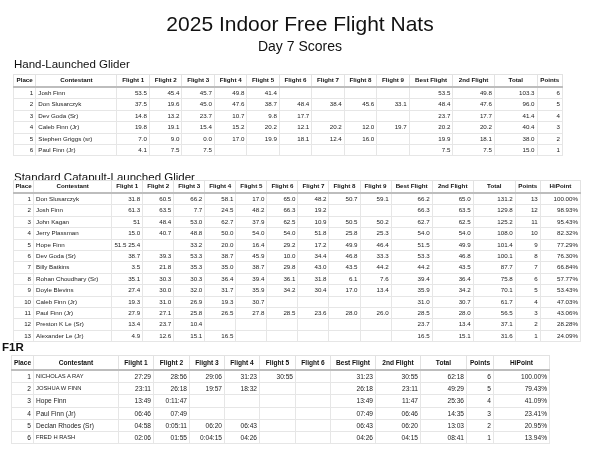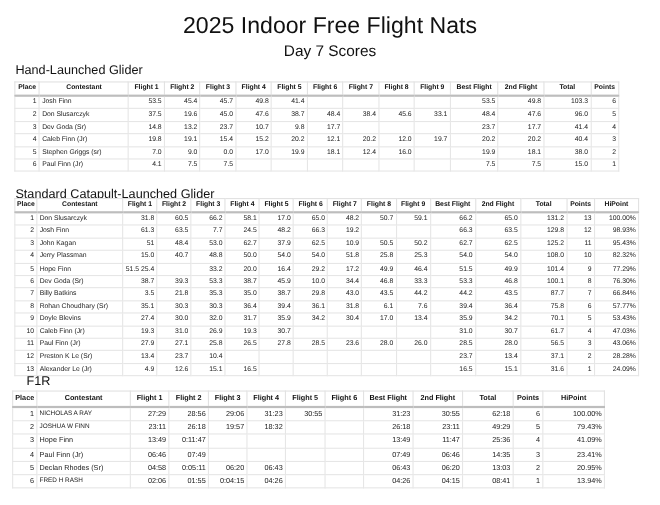--- a/index.html
+++ b/index.html
@@ -459,21 +459,21 @@
         <td></td>
         <td>16.5</td>
         <td>15.1</td>
         <td>31.6</td>
         <td>1</td>
         <td>24.09%</td>
       </tr>
     </tbody>
 </table>
 
-<div class="section-title" style="left:24px; top:340px; font-weight:normal;">F1R</div>
+<div class="section-title" style="left:2px; top:340px; font-weight:bold;">F1R</div>
 <table id="t-f1r" class="t3" style="left:11px; top:355px; width:533px;">
   <colgroup>
     <col style="width:22px">
       <col style="width:85px">
     <col style="width:35px">
       <col style="width:36px">
       <col style="width:35px">
       <col style="width:35px">
       <col style="width:36px">
       <col style="width:35px">

